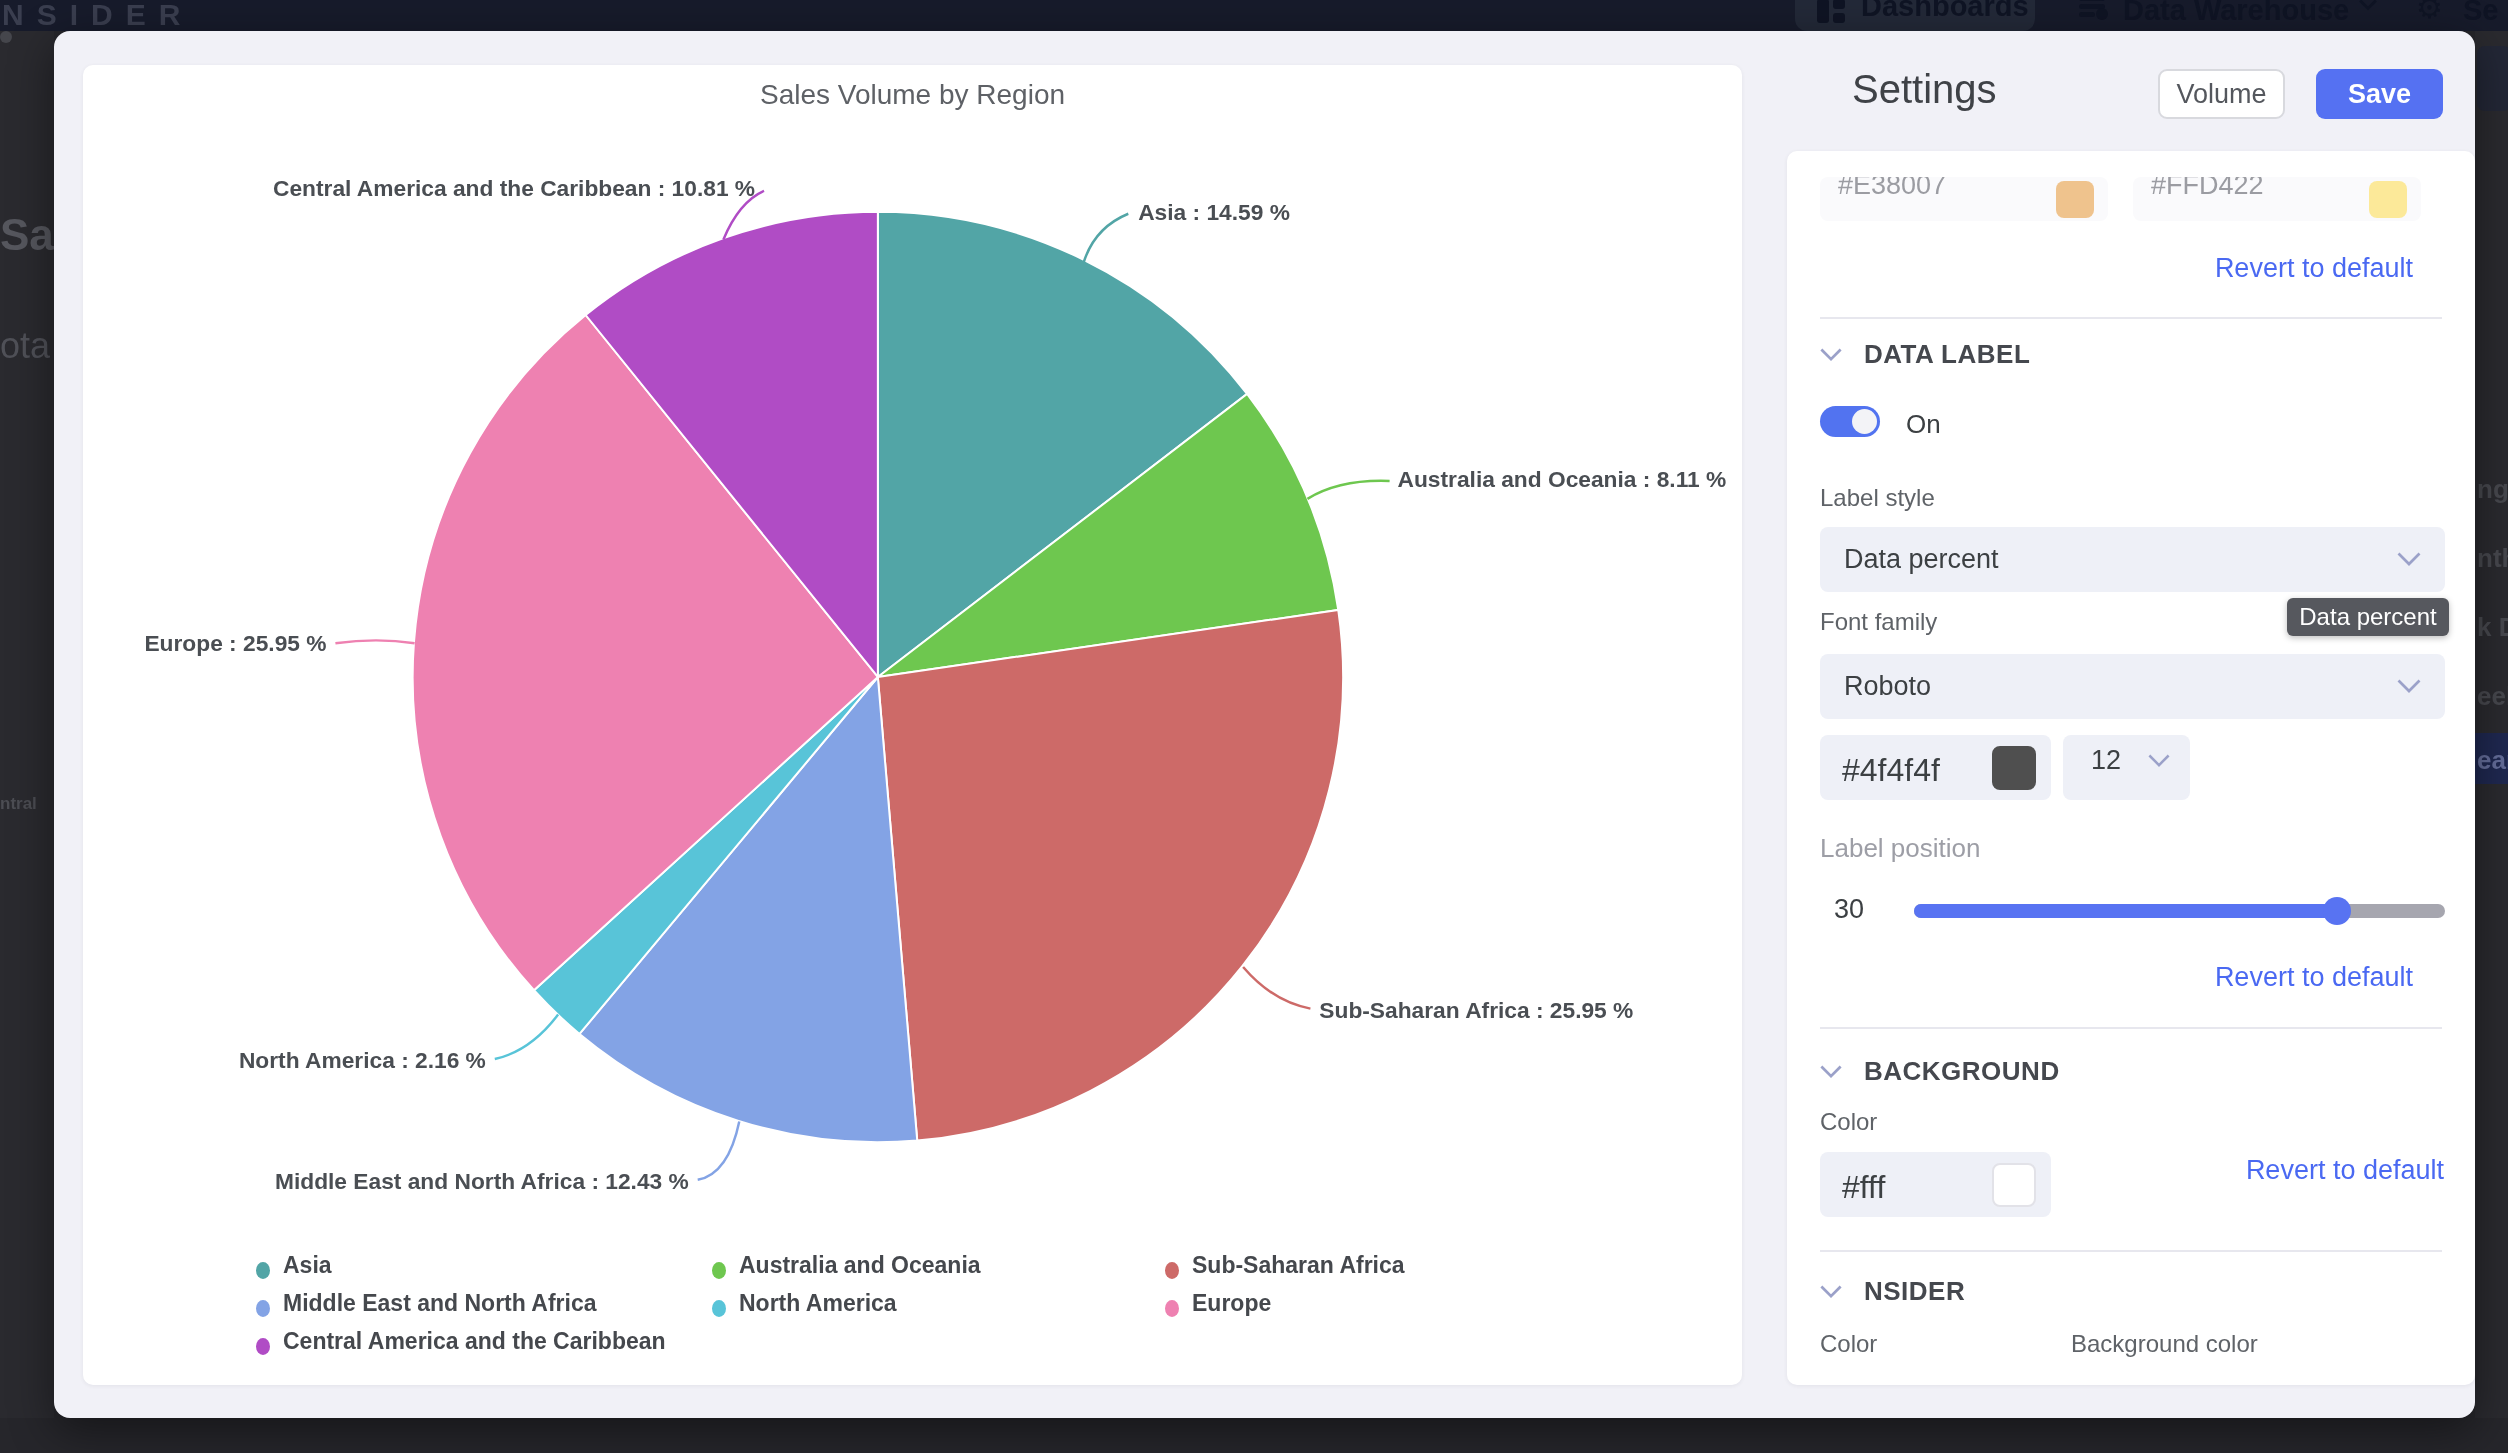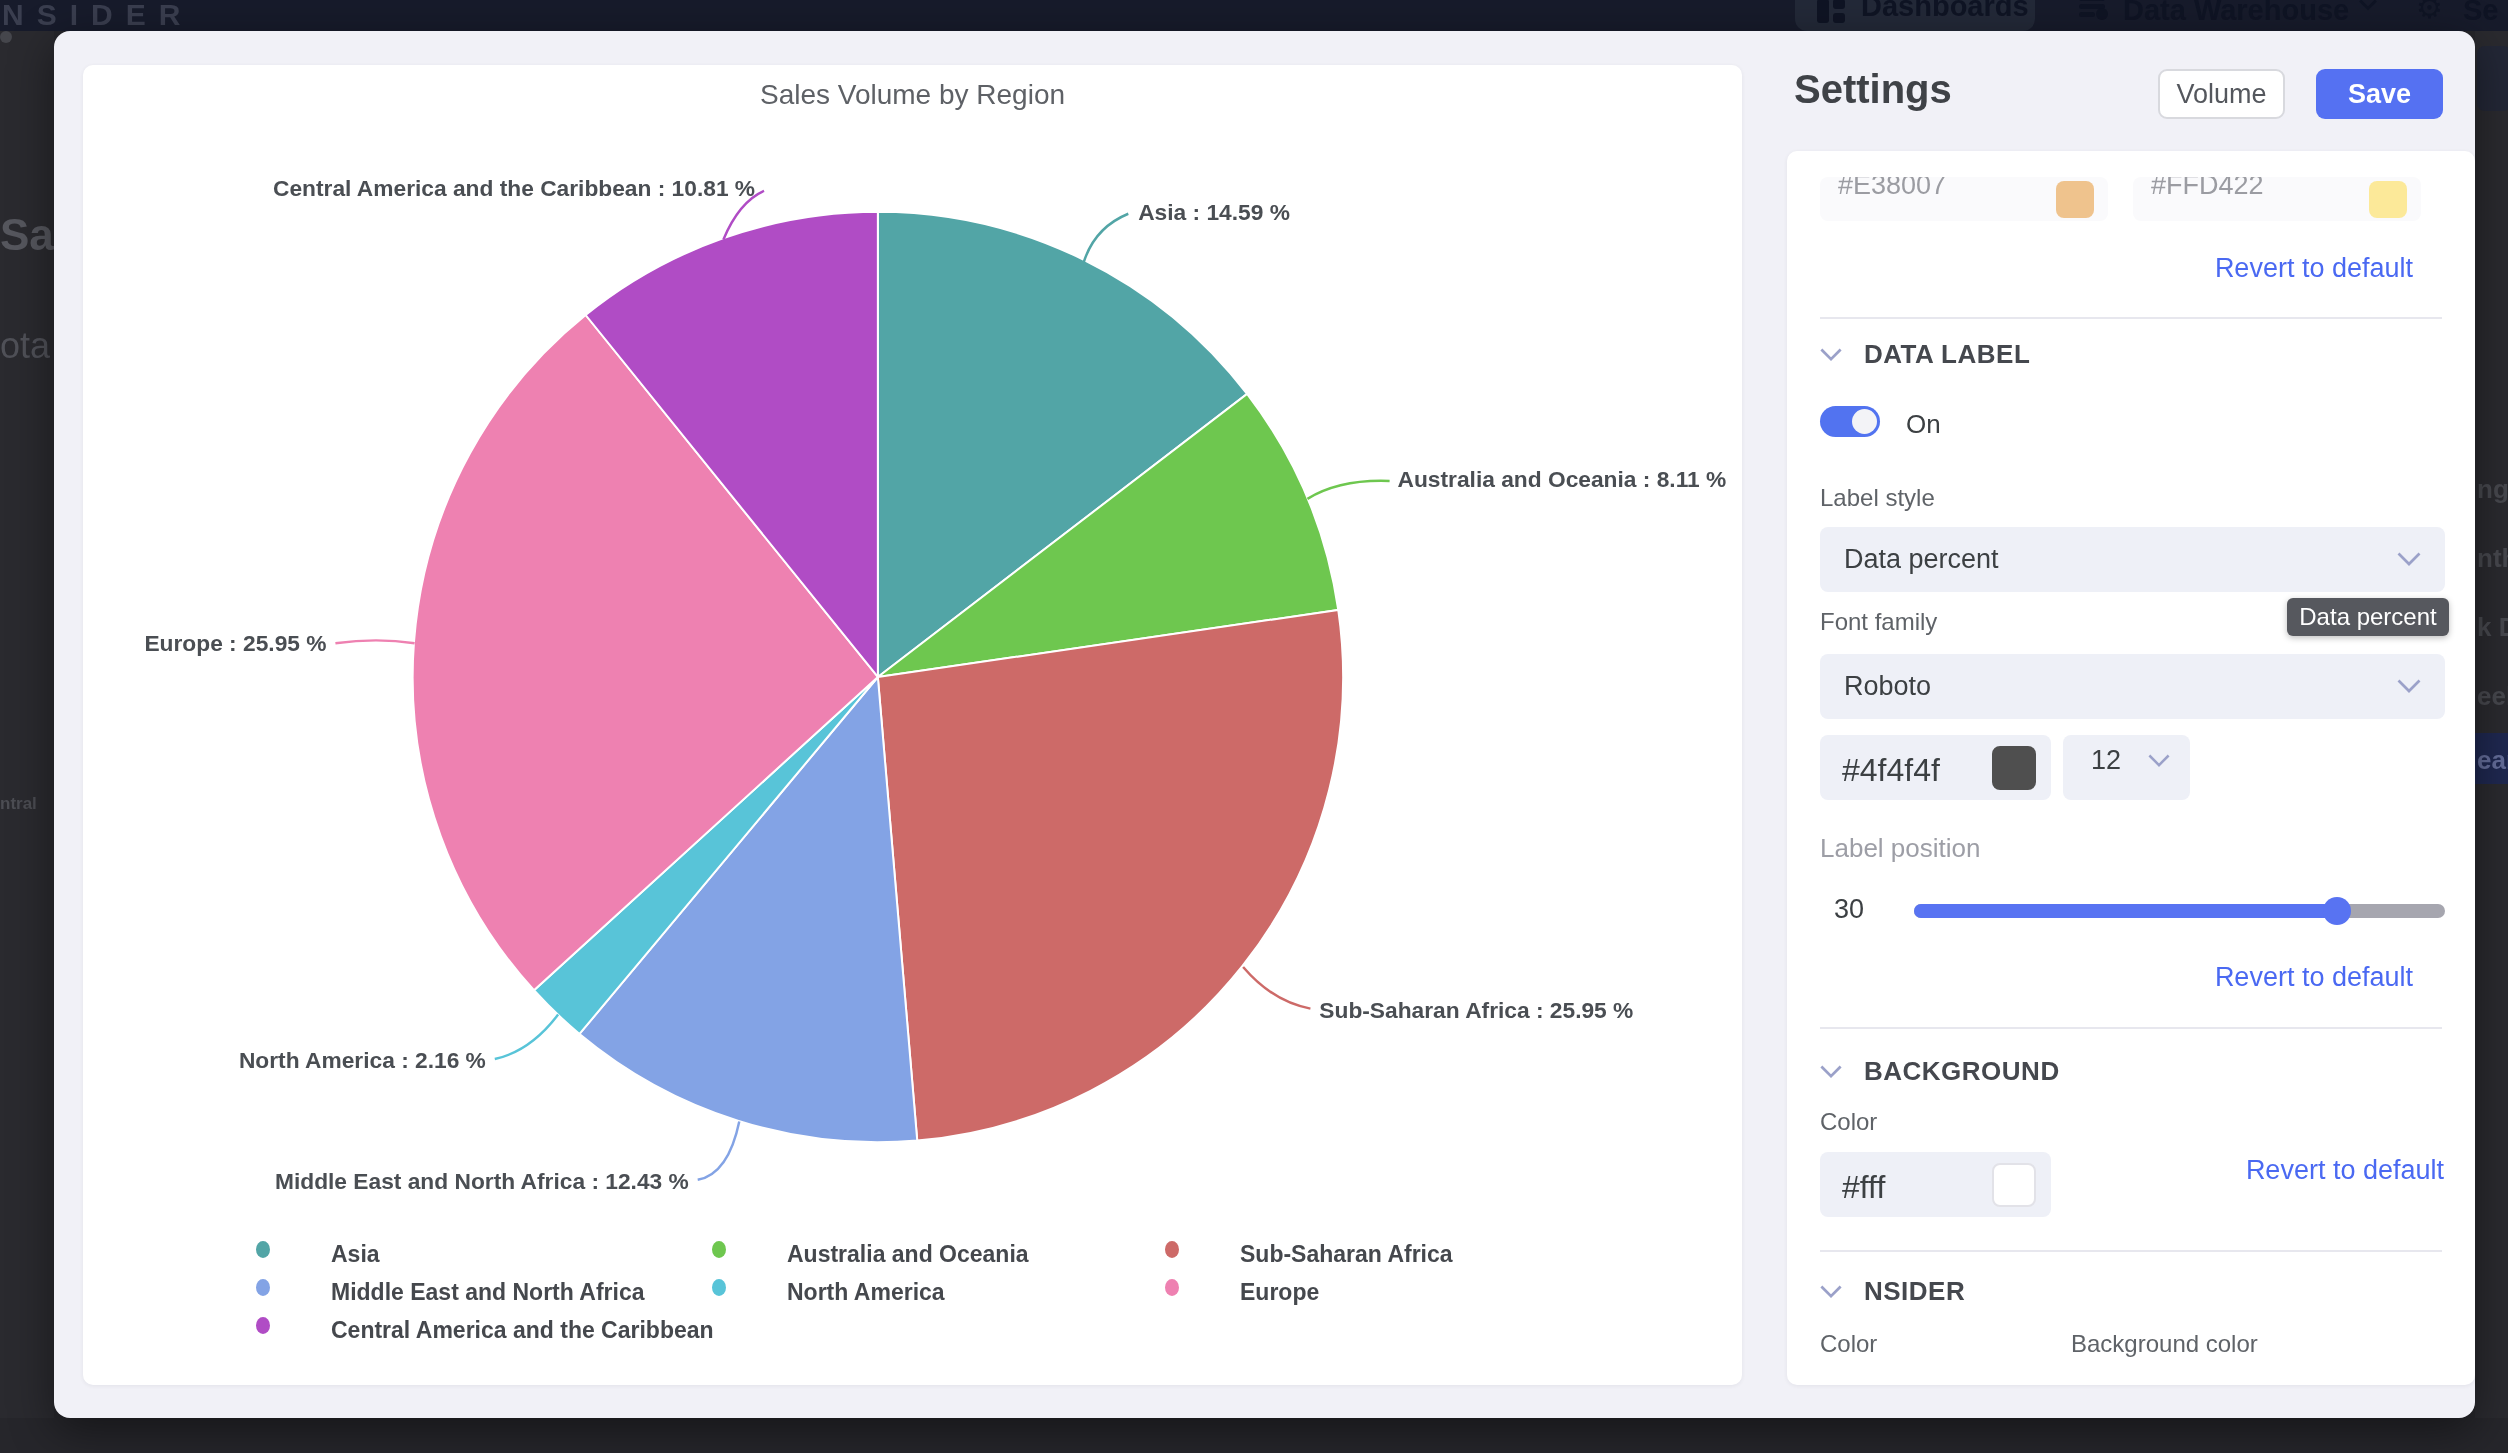--- a/index.html
+++ b/index.html
@@ -34,26 +34,26 @@
 
   
   .modal { position:absolute; left:54px; top:31px; width:2421px; height:1387px; background:#f1f1f7; border-radius:16px; box-shadow:0 12px 45px rgba(0,0,0,0.45); }
 
   
   .chart-card { position:absolute; left:29px; top:34px; width:1659px; height:1320px; background:#ffffff; border-radius:10px; box-shadow:0 1px 4px rgba(40,40,60,0.07); }
   .chart-title { position:absolute; left:0; top:14px; width:100%; text-align:center; font-size:28px; color:#5e6166; }
   #pie-svg { position:absolute; left:0; top:0; width:1659px; height:1320px; }
   #pie-svg text { font-family:"Liberation Sans", sans-serif; font-size:23px; font-weight:700; fill:#4a4e53; }
   .legend { position:absolute; left:173px; top:1176px; display:grid; grid-template-columns:456px 453px 416px; grid-auto-rows:38px; }
-  .legend-item { display:flex; align-items:flex-start;gap:48px; }
+  .legend-item { display:flex; align-items:flex-end; }
   .legend-dot { width:14px; height:17px; border-radius:50%; margin-right:13px; flex:0 0 auto; }
   .legend-label { font-size:23px; font-weight:700; color:#45484d; white-space:nowrap; }
 
   
-  .settings-title { position:absolute; left:1740px; top:36px; font-size:40px; font-weight:700; color:#3f4247; }
+  .settings-title { position:absolute; left:1798px; top:36px; font-size:40px; font-weight:400; color:#3f4247; }
   .btn { position:absolute; top:38px; height:50px; width:127px; border-radius:9px; font-size:27px; display:flex; align-items:center; justify-content:center; cursor:pointer; }
   .btn-cancel { left:2104px; background:#ffffff; border:2px solid #d8d9de; color:#54575d; }
   .btn-save { left:2262px; background:#5571f2; color:#ffffff; font-weight:600; }
 
   
   .panel { position:absolute; left:1701px; top:120px; width:688px; height:1234px; background:#ffffff; border-radius:10px; box-shadow:0 1px 4px rgba(40,40,60,0.07); overflow:hidden;margin-left:32px; }
   .hexbox { position:absolute; top:26px; width:288px; height:44px; background:#fafafc; border-radius:8px; overflow:hidden; }
   .hexbox .hex { position:absolute; left:18px; top:-7px; font-size:27px; color:#9b9ca2; }
   .hexbox .sw { position:absolute; top:4px; width:38px; height:37px; border-radius:8px; }
   .alpha45 { opacity:0.45; }

